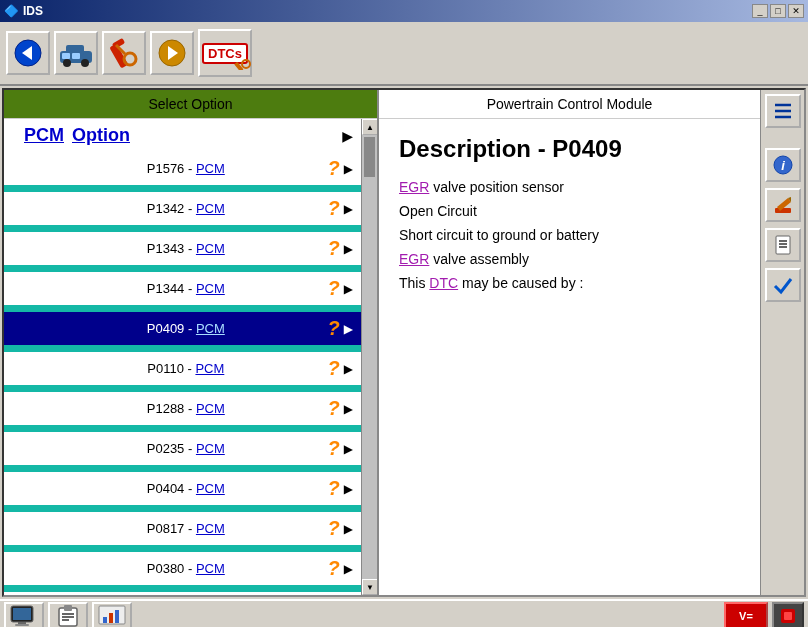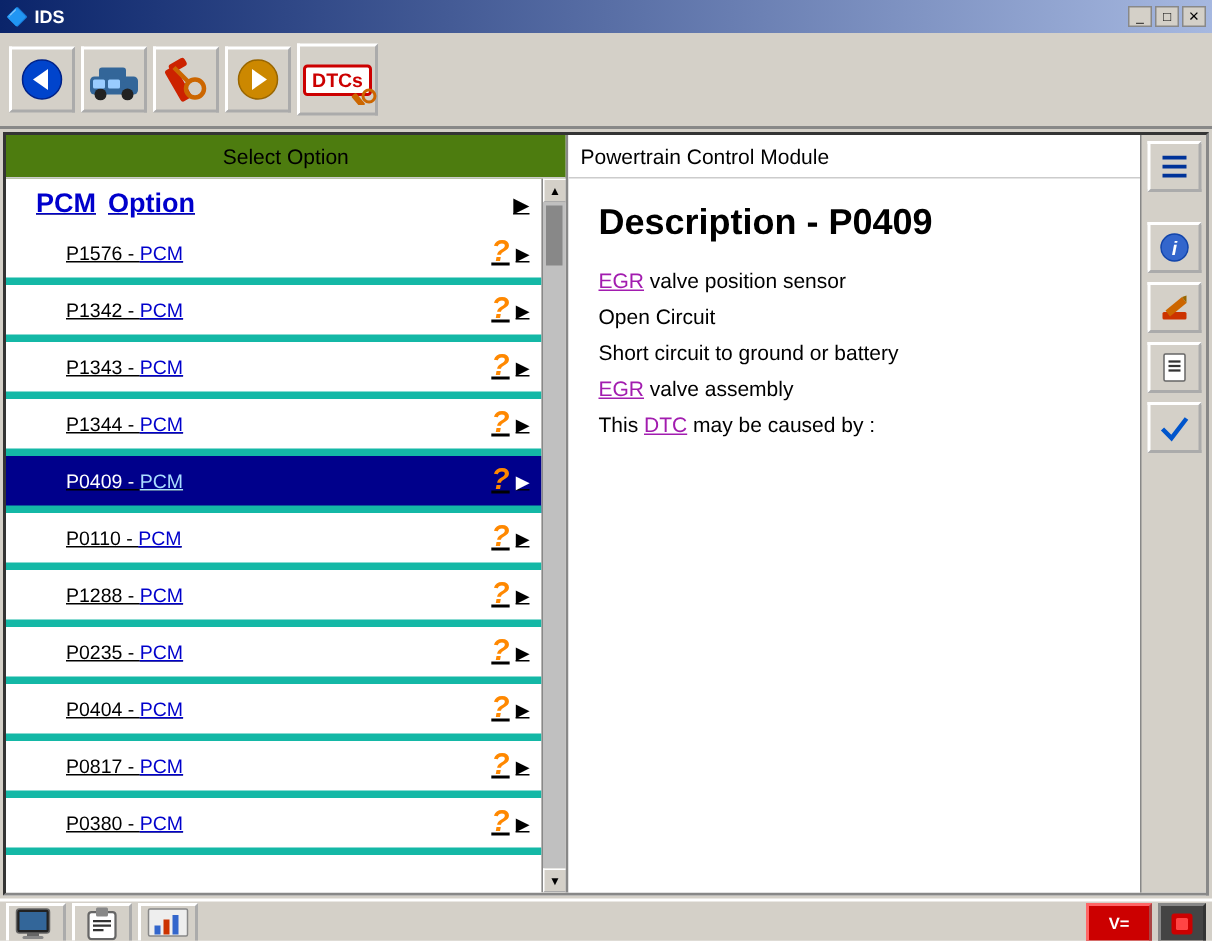--- a/index.html
+++ b/index.html
@@ -107,36 +107,36 @@
       padding: 6px 8px;
       font-size: 14px;
       font-weight: normal;
       text-align: center;
       color: #000;
     }
     .list-container {
       flex: 1;
       overflow-y: auto;
       position: relative;
-      text-decoration: underline;
     }
     .list-header-item {
       padding: 6px 8px 6px 20px;
       display: flex;
       align-items: center;
       gap: 4px;
       cursor: pointer;
     }
     .list-item {
       padding: 5px 8px 5px 40px;
       display: flex;
       align-items: center;
       cursor: pointer;
-      border-bottom: 5px solid #14b8a6;
-      color: #000;
+      border-bottom: 7px solid #14b8a6;
+      color: #000;
+      text-align: center;
     }
     .list-item.selected {
       background: #00008b;
       color: white;
     }
     .list-item.selected .pcm-link {
       color: #aaddff;
     }
     .list-item .item-code {
       flex: 1;
@@ -192,20 +192,21 @@
       display: flex;
       flex-direction: column;
       background: white;
     }
     .right-header {
       background: white;
       border-bottom: 1px solid #ccc;
       padding: 6px 8px;
       font-size: 14px;
       font-weight: normal;
+      text-align: center;
       color: #000;
     }
     .right-content {
       flex: 1;
       padding: 16px 20px;
       overflow-y: auto;
     }
     .description-title {
       font-size: 24px;
       font-weight: bold;

